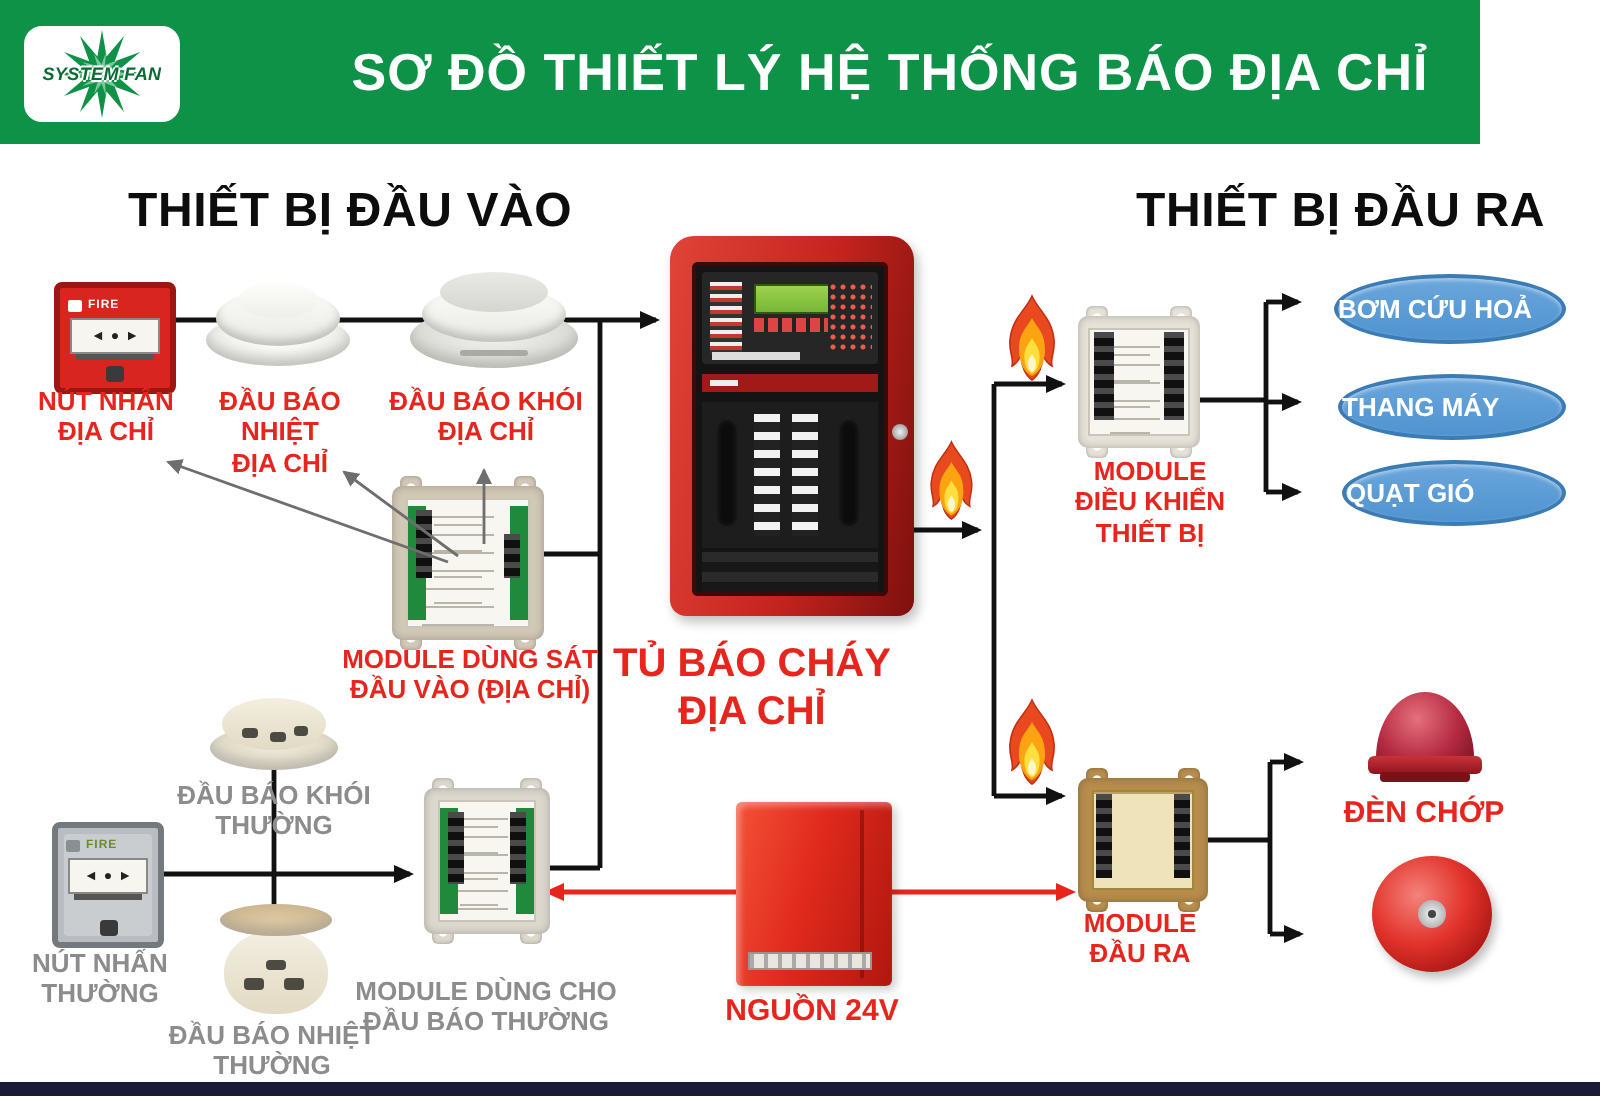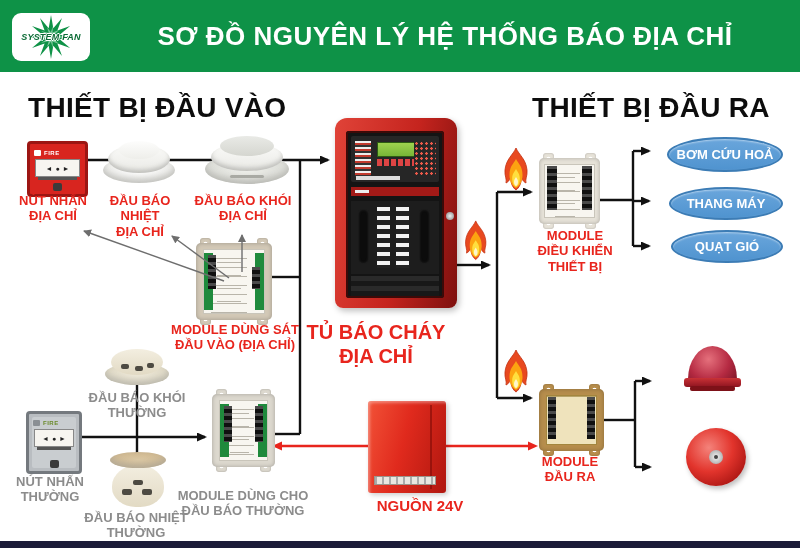--- a/index.html
+++ b/index.html
@@ -1,39 +1,39 @@
 <!DOCTYPE html>
 <html><head>
 <meta charset="utf-8">
 <style>
   html,body{margin:0;padding:0;background:#fff;}
   #stage{position:relative;width:800px;height:550px;background:#ffffff;overflow:hidden;
          font-family:"Liberation Sans","DejaVu Sans",sans-serif;}
   
-  #topbar{position:absolute;left:0;top:0;width:800px;height:72px;background:#0E9247;z-index:5;}
+  #topbar{position:absolute;left:0;top:0;width:740px;height:72px;background:#0E9247;z-index:5;}
   #logo{position:absolute;left:12px;top:13px;width:78px;height:48px;background:#fff;border-radius:9px;}
   #logo svg{position:absolute;left:0;top:0;}
   #logo .logo-text{position:absolute;left:0;top:19px;width:78px;text-align:center;
         font-size:9px;font-style:italic;font-weight:bold;color:#0B6B35;letter-spacing:.2px;
         text-shadow:1px 0 #fff,-1px 0 #fff,0 1px #fff,0 -1px #fff;}
   #title{position:absolute;left:100px;top:0;width:690px;height:72px;display:flex;align-items:center;justify-content:center;
         color:#fff;font-size:26px;font-weight:bold;letter-spacing:.5px;text-align:center;}
   
   #wires,#overwires{position:absolute;left:0;top:0;z-index:1;pointer-events:none;}
   #overwires{z-index:4;}
   .dev{position:absolute;z-index:2;}
   .lbl{position:absolute;z-index:3;font-weight:bold;font-size:13px;line-height:1.18;color:#E8251D;
        text-align:center;white-space:pre-line;}
   .lbl.gray{color:#8C8C8C;}
   .lbl.big{font-size:20px;line-height:1.2;}
   .lbl.mid{font-size:15px;}
-  .hdr{position:absolute;z-index:3;font-size:28px;font-weight:900;color:#0d0d0d;letter-spacing:.3px;white-space:nowrap;}
+  .hdr{position:absolute;z-index:3;font-size:24px;font-weight:900;color:#0d0d0d;letter-spacing:.3px;white-space:nowrap;margin-left:36px;}
   
   .pill{position:absolute;z-index:2;background:linear-gradient(#6aa6dc,#4f93cf);border:2px solid #3c7cb5;
-        border-radius:50%;color:#fff;font-weight:bold;font-size:13px;display:flex;align-items:center;justify-content:center;
+        border-radius:50%;color:#fff;font-weight:bold;font-size:13px;display:flex;align-items:center;
         box-shadow:inset 0 1px 2px rgba(255,255,255,.5);}
   
   #panel{left:335px;top:118px;width:122px;height:190px;background:linear-gradient(100deg,#e04338,#c5241e 55%,#7e100e);
         border-radius:12px 12px 8px 8px;box-shadow:2px 3px 6px rgba(0,0,0,.25);}
   #panel .inner{position:absolute;left:11px;right:13px;top:13px;bottom:10px;background:#141414;border-radius:3px;
         box-shadow:inset 0 0 0 2px #3c0a08;}
   #panel .disp{position:absolute;left:5px;right:5px;top:5px;height:46px;background:#262626;border-radius:2px;}
   #panel .lcd{position:absolute;left:26px;top:6px;width:40px;height:13px;background:linear-gradient(#9ed24f,#78b637);border:1px solid #2c5c12;}
   #panel .btns{position:absolute;left:26px;top:23px;width:40px;height:7px;
         background:repeating-linear-gradient(90deg,#d44 0 5px,#222 5px 7px);}
@@ -117,21 +117,21 @@
 <div id="stage">
 
   <div id="topbar">
     <div id="logo">
       <svg width="78" height="48" viewBox="0 0 78 48">
         <polygon fill="#0F9247" points="61,24 47.7,26.3 58.1,35 45.4,30.4 50,43 41.3,32.7 39,46 36.7,32.7 28,43 32.6,30.4 20,35 30.3,26.3 17,24 30.3,21.7 20,13 32.6,17.6 28,5 36.7,15.3 39,2 41.3,15.3 50,5 45.4,17.6 58.1,13 47.7,21.7"></polygon>
         <polygon fill="#7CC79B" points="53,24 42,26 47,31 40.5,28.5 41,35 38.8,28.8 35,34 36.8,28 29,30 35.5,26 25,24 35.5,22 29,18 36.8,20 35,14 38.8,19.2 41,13 40.5,19.5 47,17 42,22"></polygon>
       </svg>
       <span class="logo-text">SYSTEM FAN</span>
     </div>
-    <div id="title">SƠ ĐỒ NGUYÊN LÝ HỆ THỐNG BÁO ĐỊA CHỈ</div>
+    <div id="title">SƠ ĐỒ THIẾT LÝ HỆ THỐNG BÁO ĐỊA CHỈ</div>
   </div>
 
   <div class="hdr" style="left:28px;top:92px;">THIẾT BỊ ĐẦU VÀO</div>
   <div class="hdr" style="left:532px;top:92px;">THIẾT BỊ ĐẦU RA</div>
 
   <svg id="wires" width="800" height="550">
     <defs>
       <marker id="mB" markerUnits="userSpaceOnUse" markerWidth="11" markerHeight="9" refX="8" refY="4.5" orient="auto">
         <path d="M0,0 L10,4.5 L0,9 z" fill="#111"></path>
       </marker>
@@ -330,26 +330,27 @@
   <div class="lbl big" style="left:306px;top:320px;width:140px;">TỦ BÁO CHÁY
 ĐỊA CHỈ</div>
   <div class="lbl gray" style="left:87px;top:390px;width:100px;">ĐẦU BÁO KHÓI
 THƯỜNG</div>
   <div class="lbl gray" style="left:0px;top:474px;width:100px;">NÚT NHẤN
 THƯỜNG</div>
   <div class="lbl gray" style="left:76px;top:510px;width:120px;">ĐẦU BÁO NHIỆT
 THƯỜNG</div>
   <div class="lbl gray" style="left:163px;top:488px;width:160px;">MODULE DÙNG CHO
 ĐẦU BÁO THƯỜNG</div>
-  <div class="lbl mid" style="left:360px;top:497px;width:120px;">NGUỒN 24V</div>
+  <div class="lbl mid" style="left:346px;top:497px;width:120px;">NGUỒN 24V</div>
   <div class="lbl" style="left:515px;top:228px;width:120px;">MODULE
 ĐIỀU KHIỂN
 THIẾT BỊ</div>
   <div class="lbl" style="left:510px;top:454px;width:120px;">MODULE
 ĐẦU RA</div>
+  <div class="lbl mid" style="left:652px;top:398px;width:120px;">ĐÈN CHỚP</div>
 
   <svg id="overwires" width="800" height="550">
     <defs>
       <marker id="mG" markerUnits="userSpaceOnUse" markerWidth="9" markerHeight="8" refX="7" refY="4" orient="auto">
         <path d="M0,0 L8,4 L0,8 z" fill="#6e6e6e"></path>
       </marker>
       <g id="flame">
         <path d="M16 1 C19 8 26 12 27 23 C27.6 29 25 32 26 36 C22 34 22 31 21 29 C22 36 19 41 16 43 C13 41 10 36 11 29 C10 31 10 34 6 36 C7 32 4.4 29 5 23 C6 12 13 8 16 1 Z" fill="#e8491f" stroke="#c22f12" stroke-width="0.8"></path>
         <path d="M16 12 C18.5 17 22.5 19 22.5 28 C22.5 35 19.5 39.5 16 41 C12.5 39.5 9.5 35 9.5 28 C9.5 19 13.5 17 16 12 Z" fill="#fca311"></path>
         <path d="M16 22 C17.8 25.5 19.8 26.5 19.8 31.5 C19.8 36.5 17.8 39 16 39.8 C14.2 39 12.2 36.5 12.2 31.5 C12.2 26.5 14.2 25.5 16 22 Z" fill="#ffdf3e"></path>

